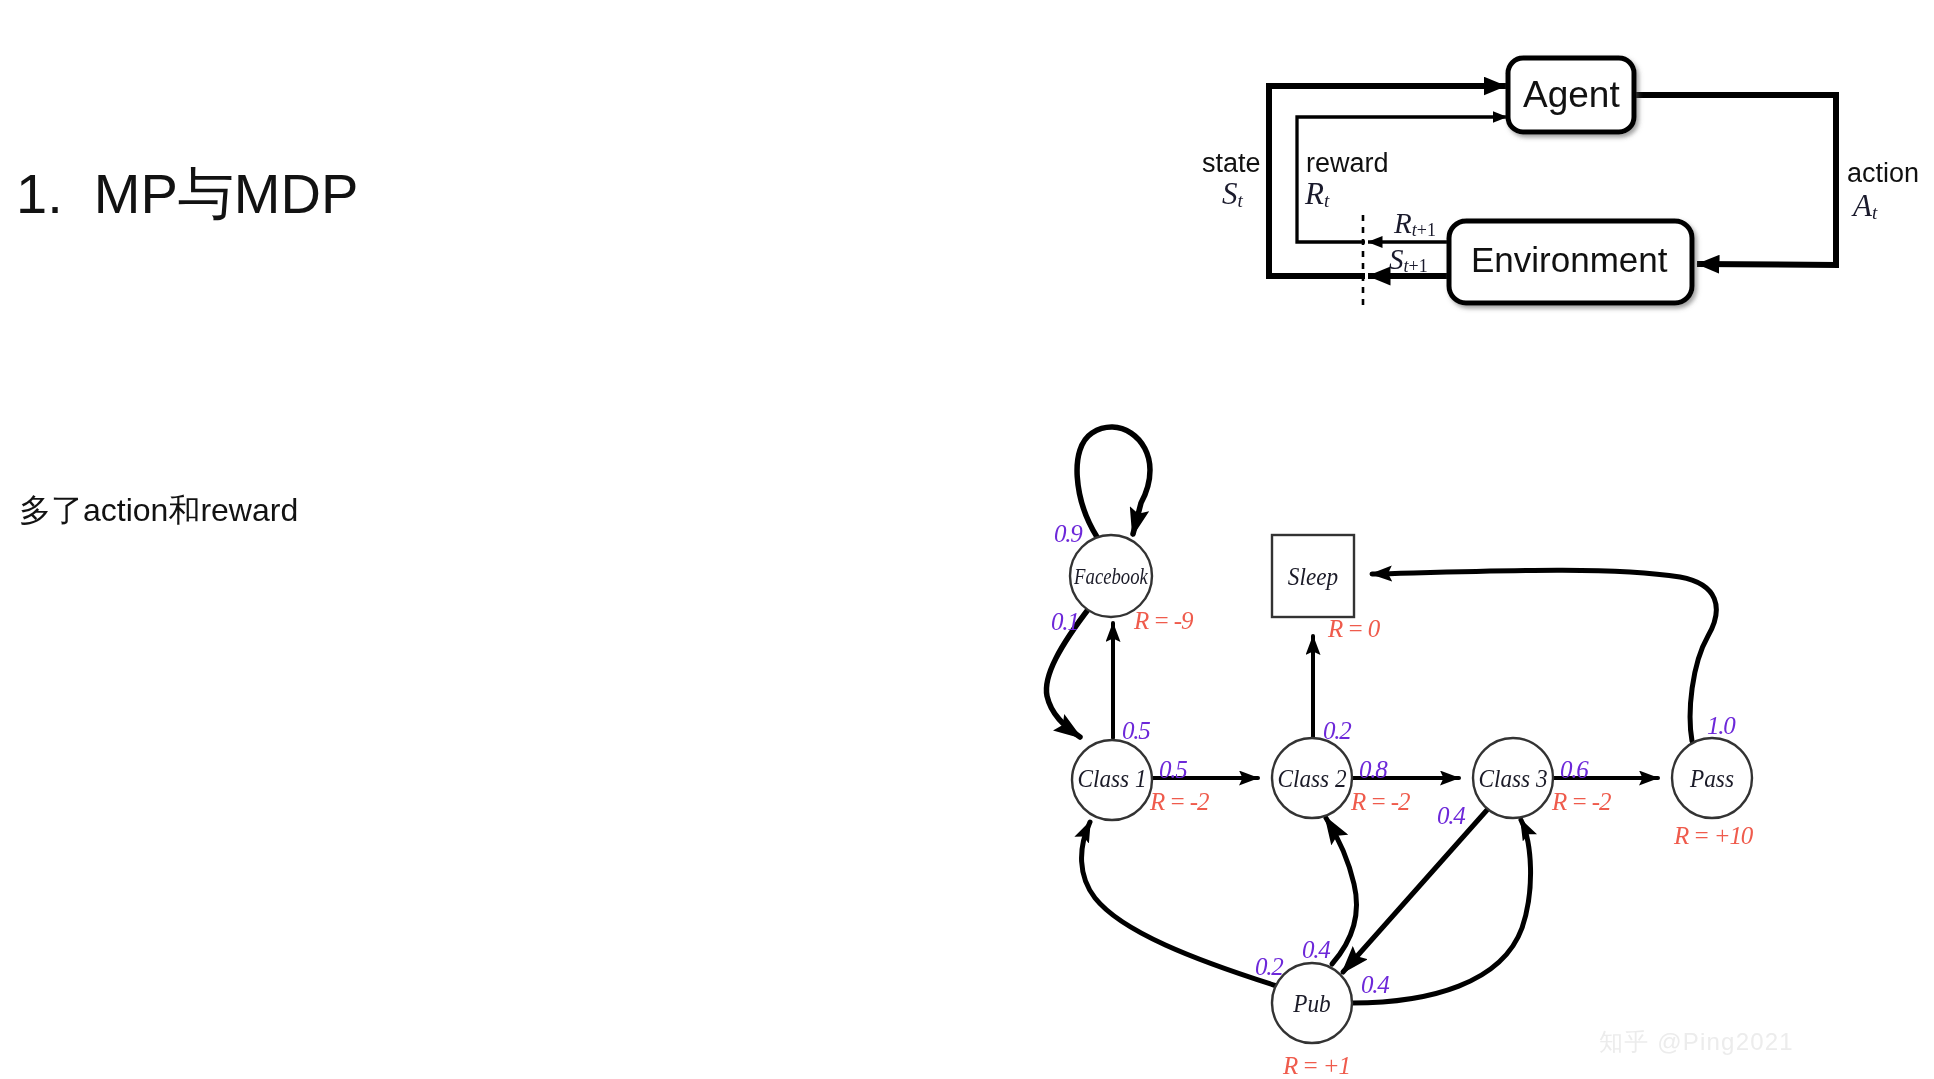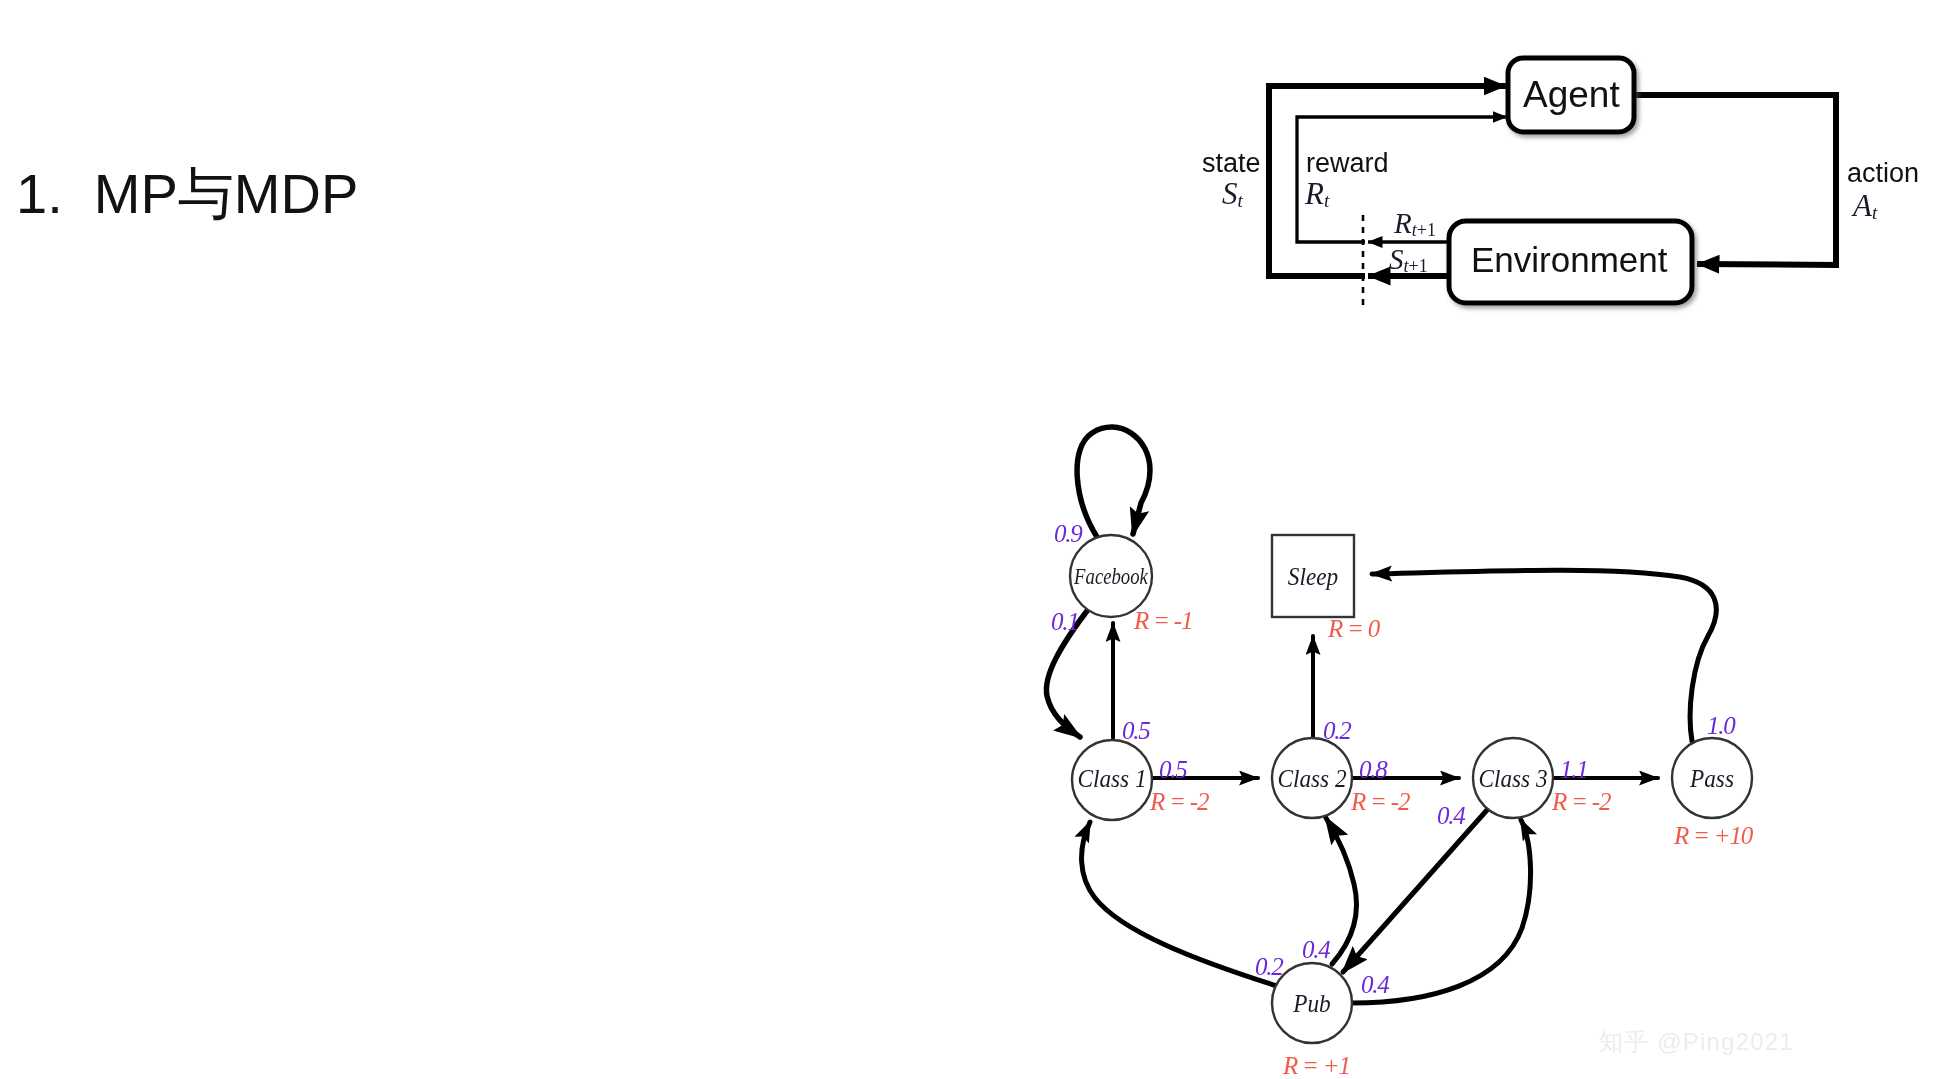--- a/index.html
+++ b/index.html
@@ -51,20 +51,21 @@
   .rwdlbl{position:absolute;color:#ef5b4c;
           font-family:"Liberation Serif","DejaVu Serif",serif;font-style:italic;
           font-size:25px;line-height:1;white-space:nowrap;letter-spacing:-1.2px;}
 </style>
 </head>
 <body>
 
 <div class="page">
 
   <div class="txt" id="bullet-row"><span>1.</span><span>&nbsp;&nbsp;</span><span>MP与MDP</span></div>
+  <div class="txt" id="note">多了action和reward</div>
 
   <svg class="layer" id="agent-env-svg" viewBox="0 0 1934 1079">
     <defs>
       <marker id="ae-arrow" markerWidth="23" markerHeight="19" refX="22.5" refY="9.5" orient="auto" markerUnits="userSpaceOnUse">
         <path d="M0,0 L23,9.5 L0,19 z" fill="#000"></path>
       </marker>
       <marker id="ae-arrow-sm" markerWidth="15" markerHeight="12" refX="14.5" refY="6" orient="auto" markerUnits="userSpaceOnUse">
         <path d="M0,0 L15,6 L0,12 z" fill="#000"></path>
       </marker>
       <filter id="bxshadow" x="-20%" y="-20%" width="150%" height="160%">
@@ -154,35 +155,35 @@
   </svg>
 
   <div class="nodelbl narrow" style="left:1111px;top:576px;">Facebook</div>
   <div class="nodelbl" style="left:1313px;top:576px;">Sleep</div>
   <div class="nodelbl" style="left:1112px;top:778px;">Class 1</div>
   <div class="nodelbl" style="left:1312px;top:778px;">Class 2</div>
   <div class="nodelbl" style="left:1513px;top:778px;">Class 3</div>
   <div class="nodelbl" style="left:1712px;top:778px;">Pass</div>
   <div class="nodelbl" style="left:1312px;top:1003px;">Pub</div>
 
-  <div class="rwdlbl" style="left:1134px;top:608px;">R = -1</div>
+  <div class="rwdlbl" style="left:1134px;top:608px;">R = -9</div>
   <div class="rwdlbl" style="left:1328px;top:616px;">R = 0</div>
   <div class="rwdlbl" style="left:1150px;top:789px;">R = -2</div>
   <div class="rwdlbl" style="left:1351px;top:789px;">R = -2</div>
   <div class="rwdlbl" style="left:1552px;top:789px;">R = -2</div>
   <div class="rwdlbl" style="left:1674px;top:823px;">R = +10</div>
   <div class="rwdlbl" style="left:1283px;top:1053px;">R = +1</div>
 
   <div class="problbl" style="left:1054px;top:521px;">0.9</div>
   <div class="problbl" style="left:1051px;top:609px;">0.1</div>
   <div class="problbl" style="left:1122px;top:718px;">0.5</div>
   <div class="problbl" style="left:1159px;top:757px;">0.5</div>
   <div class="problbl" style="left:1323px;top:718px;">0.2</div>
   <div class="problbl" style="left:1359px;top:757px;">0.8</div>
-  <div class="problbl" style="left:1560px;top:757px;">1.1</div>
+  <div class="problbl" style="left:1560px;top:757px;">0.6</div>
   <div class="problbl" style="left:1437px;top:803px;">0.4</div>
   <div class="problbl" style="left:1707px;top:713px;">1.0</div>
   <div class="problbl" style="left:1255px;top:954px;">0.2</div>
   <div class="problbl" style="left:1302px;top:937px;">0.4</div>
   <div class="problbl" style="left:1361px;top:972px;">0.4</div>
 
   <div id="watermark">知乎 @Ping2021</div>
 </div>
 
 </body></html>

